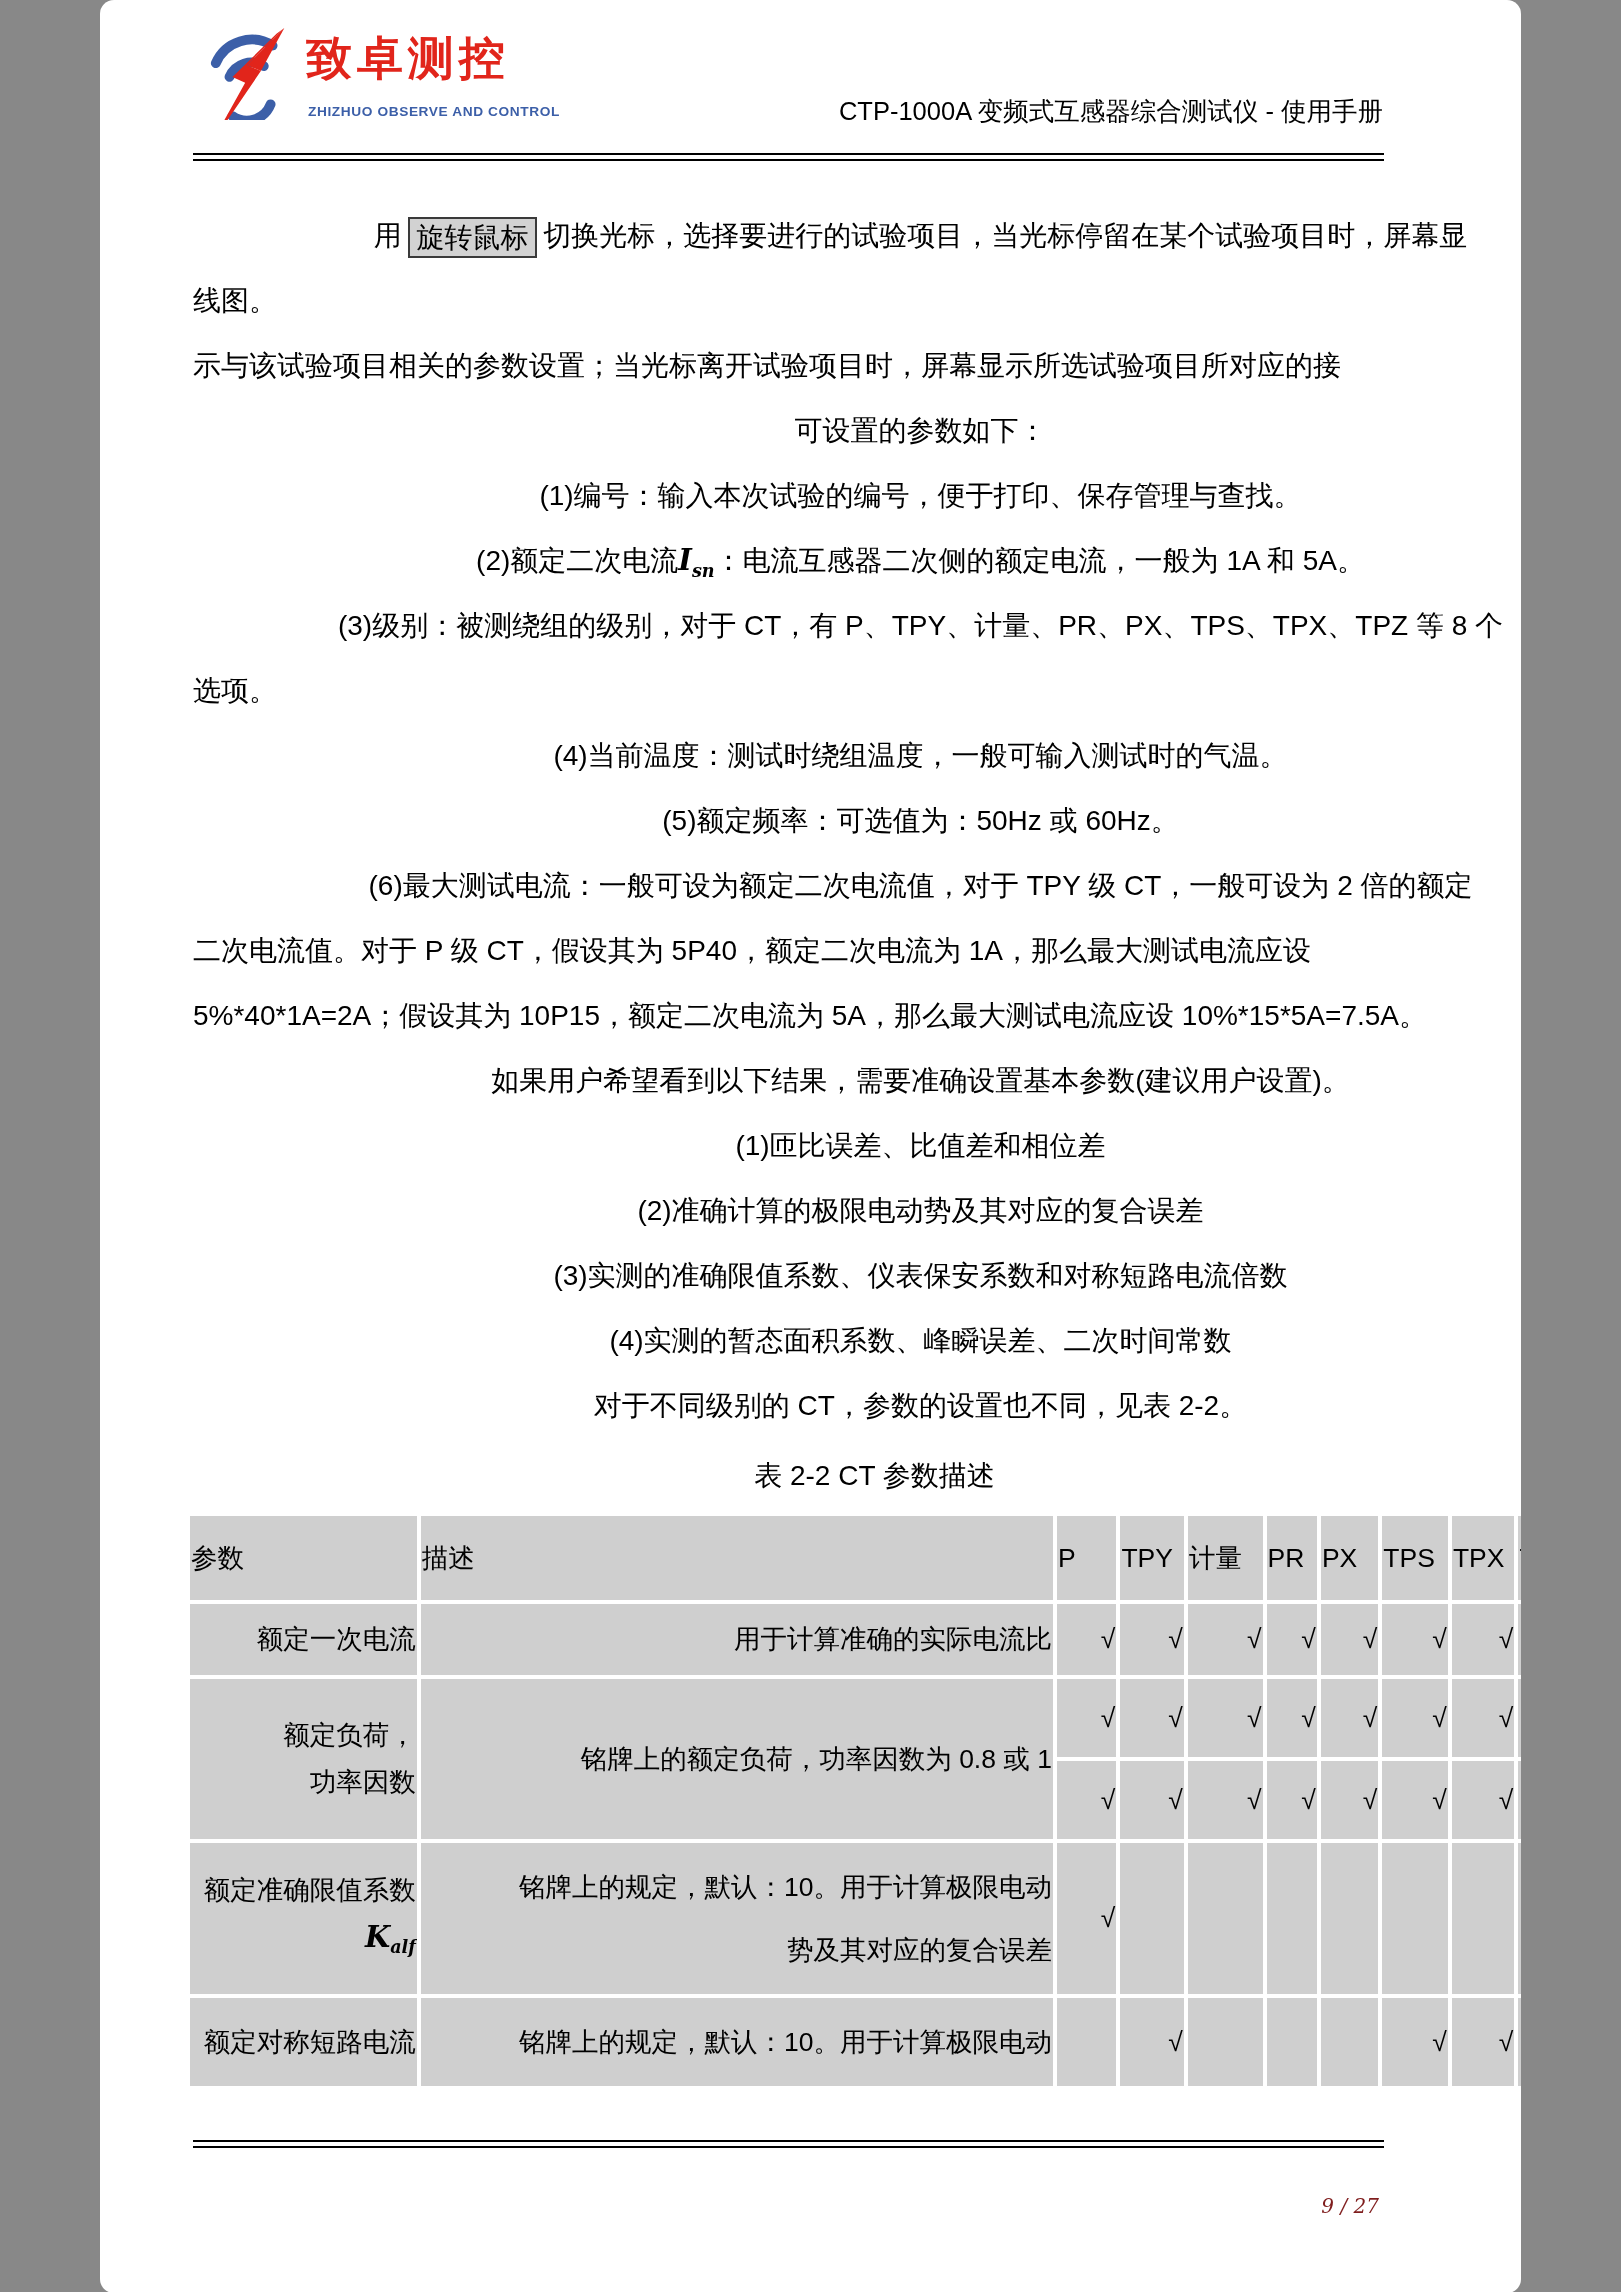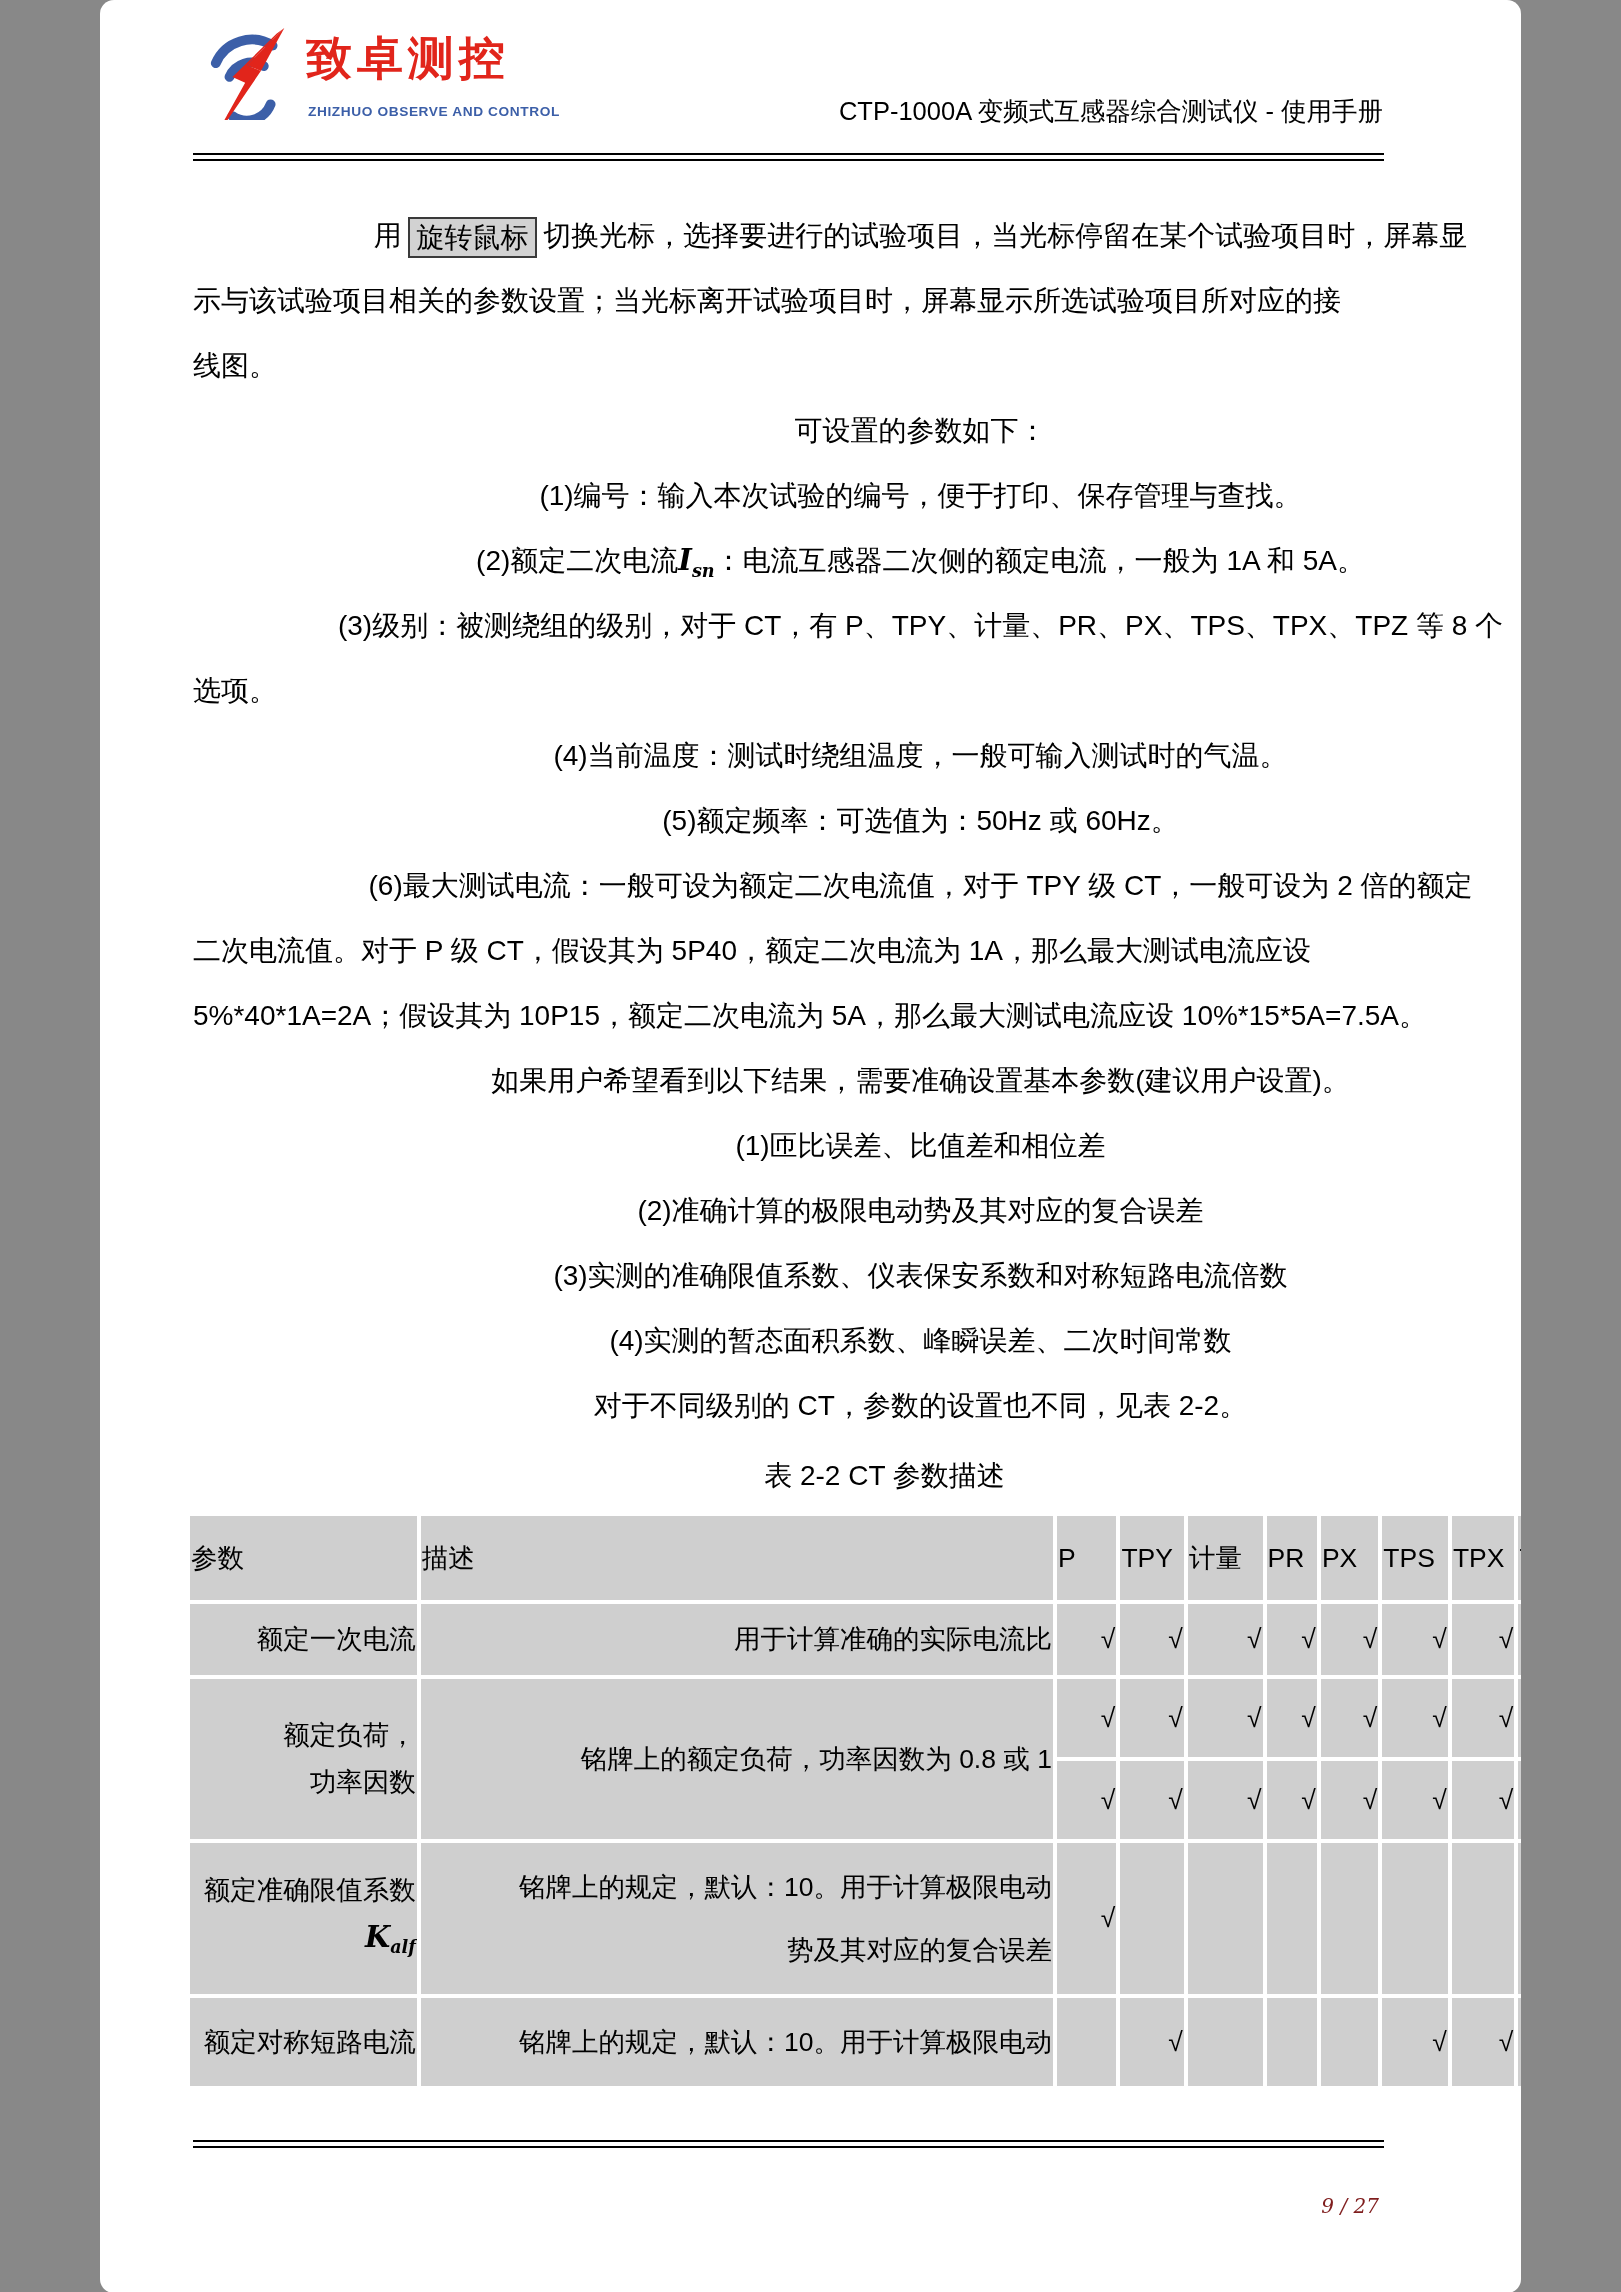--- a/index.html
+++ b/index.html
@@ -20,21 +20,21 @@
   
   .body-text{position:absolute; left:93px; top:203px; width:1397px;}
   .bline{height:65px; line-height:65px; font-size:28px; white-space:nowrap; overflow:hidden;}
   .indent{padding-left:58px;text-align:center;}
   .kbox{display:inline-block; background:#d2d2d2; border:2px solid #3a3a3a;
     padding:1px 6.9px; line-height:35px; vertical-align:middle; margin:0 5.9px;}
   .formula{font-family:"DejaVu Serif","Liberation Serif",serif; font-style:italic;font-weight:bold;}
   .formula .fbase{font-size:29px;}
   .formula sub{font-size:17.6px;}
   
-  .tbl-caption{position:absolute; left:86px; top:1445px; width:1397px; text-align:center;
+  .tbl-caption{position:absolute; left:76px; top:1445px; width:1397px; text-align:center;
     font-size:28px; line-height:61px;}
   table.ct{position:absolute; left:86px; top:1512px; width:1402px;
     border-collapse:separate; border-spacing:4.9px; table-layout:fixed;}
   table.ct th, table.ct td{background:#cfcfcf; font-weight:normal; font-size:26.5px;
     vertical-align:middle; overflow:hidden;text-align:right;}
   table.ct th{text-align:left;}
   td.param{padding-left:9.8px; line-height:47px;}
   td.desc{padding-left:9.8px; line-height:63px;}
   td.chk{text-align:center; font-size:28px;}
   tr.rh-head th{height:82px;}
@@ -64,22 +64,22 @@
     <polygon points="84,2 46,40 60,46 26,96 15,110 44,58 31,52 76,8" fill="#e1251b"></polygon>
     <polygon points="84,2 60,46 46,40" fill="#e1251b"></polygon>
   </svg>
   <div class="logo-text">致卓测控</div>
   <div class="logo-sub">ZHIZHUO OBSERVE AND CONTROL</div>
   <div class="doc-title">CTP-1000A 变频式互感器综合测试仪 - 使用手册</div>
   <div class="rule-head"></div>
 
   <div class="body-text">
     <div class="bline indent"><span>用</span><span class="kbox">旋转鼠标</span><span>切换光标，选择要进行的试验项目，当光标停留在某个试验项目时，屏幕显</span></div>
+    <div class="bline">线图。</div>
     <div class="bline">示与该试验项目相关的参数设置；当光标离开试验项目时，屏幕显示所选试验项目所对应的接</div>
-    <div class="bline">线图。</div>
     <div class="bline indent">可设置的参数如下：</div>
     <div class="bline indent">(1)编号：输入本次试验的编号，便于打印、保存管理与查找。</div>
     <div class="bline indent"><span>(2)额定二次电流</span><span class="formula"><span class="fbase">I</span><sub>sn</sub></span><span>：电流互感器二次侧的额定电流，一般为 1A 和 5A。</span></div>
     <div class="bline indent">(3)级别：被测绕组的级别，对于 CT，有 P、TPY、计量、PR、PX、TPS、TPX、TPZ 等 8 个</div>
     <div class="bline">选项。</div>
     <div class="bline indent">(4)当前温度：测试时绕组温度，一般可输入测试时的气温。</div>
     <div class="bline indent">(5)额定频率：可选值为：50Hz 或 60Hz。</div>
     <div class="bline indent">(6)最大测试电流：一般可设为额定二次电流值，对于 TPY 级 CT，一般可设为 2 倍的额定</div>
     <div class="bline">二次电流值。对于 P 级 CT，假设其为 5P40，额定二次电流为 1A，那么最大测试电流应设</div>
     <div class="bline">5%*40*1A=2A；假设其为 10P15，额定二次电流为 5A，那么最大测试电流应设 10%*15*5A=7.5A。</div>

